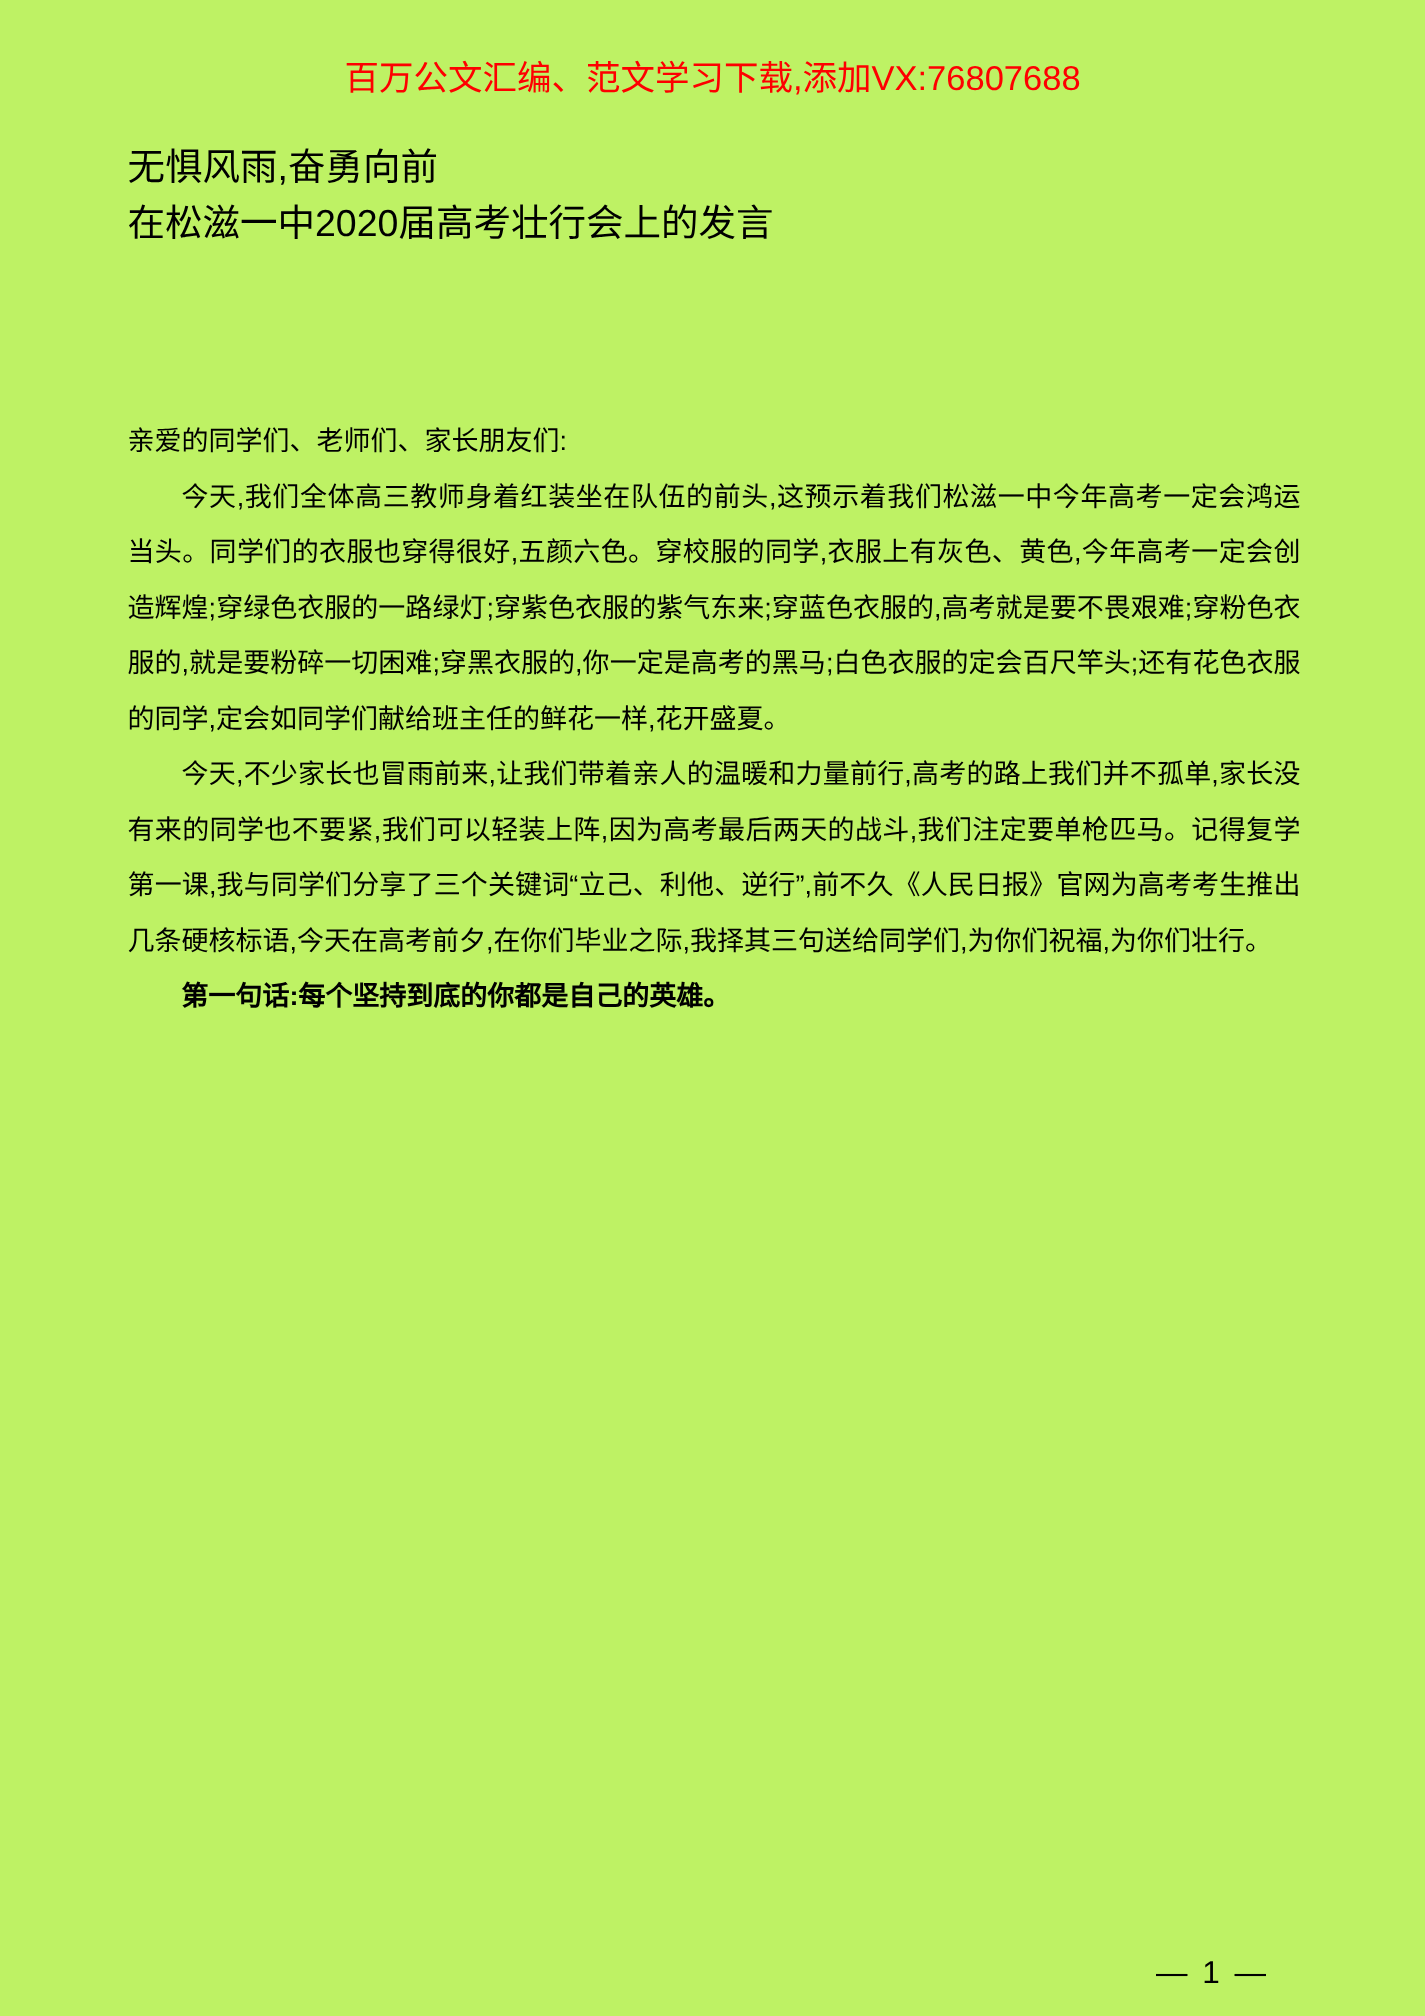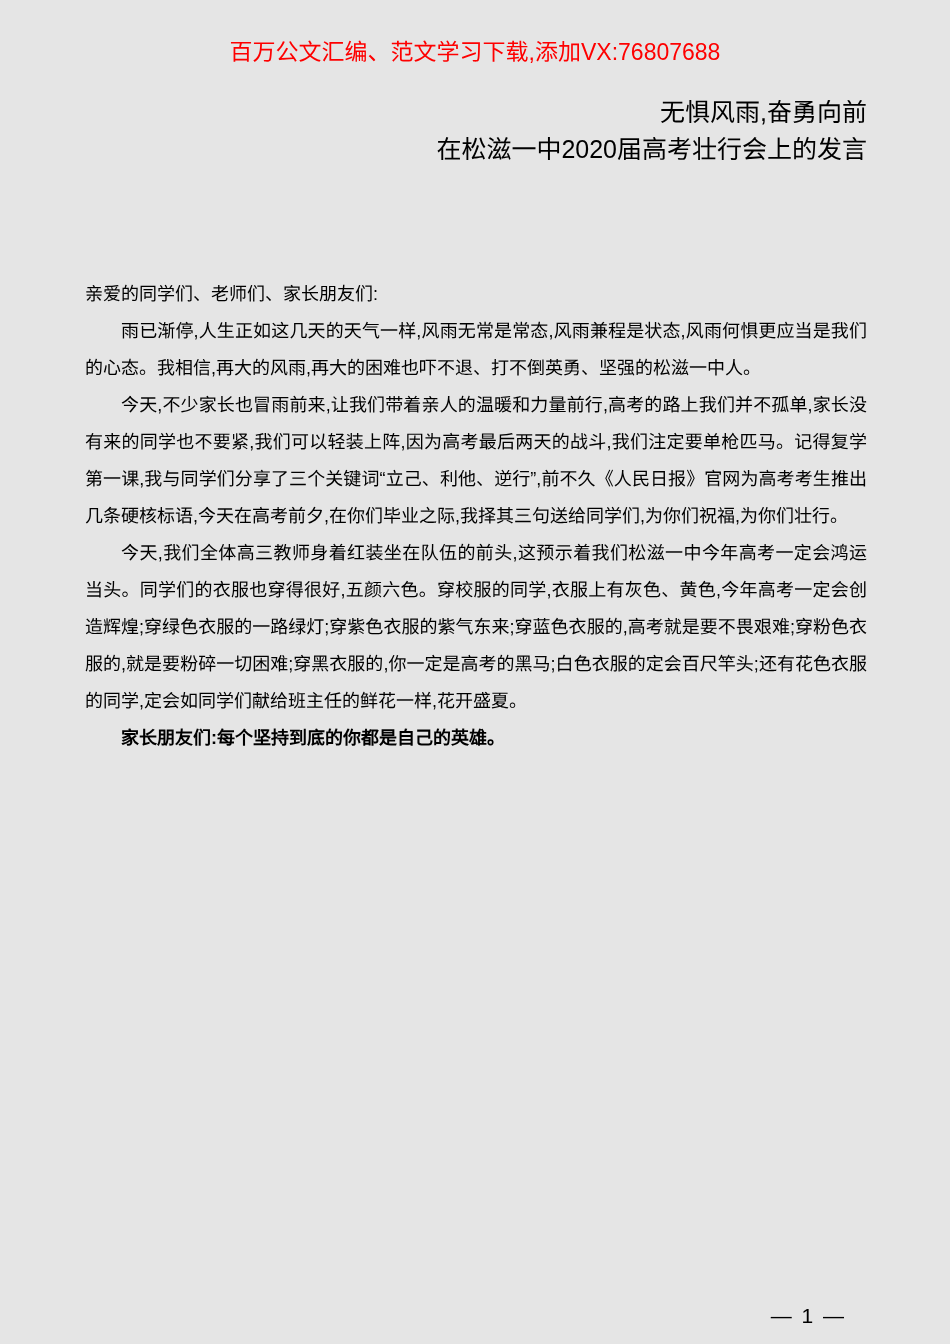--- a/index.html
+++ b/index.html
@@ -4,42 +4,42 @@
 <style>
   * { margin: 0; padding: 0; box-sizing: border-box; }
   html, body { background: #ffffff; }
   body { font-family: "Liberation Sans", "DejaVu Sans", sans-serif; }
 
   .page {
     position: relative;
     width: 950px;
     height: 1344px;
     margin: 0 auto;
-    background: #e5e5e5;
+    background: #bef264;
     color: #000000;
     overflow: hidden;
   }
 
   .watermark {
     position: absolute;
     top: 38px;
     left: 0;
     width: 100%;
     text-align: center;
     font-size: 23px;
     line-height: 28px;
     font-weight: 400;
   }
 
   .title-block {
     position: absolute;
     top: 94px;
     left: 85px;
     width: 782px;
-    text-align: right;
+    text-align: left;
     font-size: 25px;
     line-height: 37px;
     color: #000000;
   }
   .title-line { font-weight: 400; }
 
   .doc-body {
     position: absolute;
     top: 276px;
     left: 85px;
@@ -71,21 +71,20 @@
 
   <div class="watermark" style="color: rgb(254, 0, 0);">百万公文汇编、范文学习下载,添加VX:76807688</div>
 
   <div class="title-block">
     <div class="title-line">无惧风雨,奋勇向前</div>
     <div class="title-line">在松滋一中2020届高考壮行会上的发言</div>
   </div>
 
   <div class="doc-body">
     <p class="no-indent">亲爱的同学们、老师们、家长朋友们:</p>
-    <p>雨已渐停,人生正如这几天的天气一样,风雨无常是常态,风雨兼程是状态,风雨何惧更应当是我们的心态。我相信,再大的风雨,再大的困难也吓不退、打不倒英勇、坚强的松滋一中人。</p>
+    <p>今天,我们全体高三教师身着红装坐在队伍的前头,这预示着我们松滋一中今年高考一定会鸿运当头。同学们的衣服也穿得很好,五颜六色。穿校服的同学,衣服上有灰色、黄色,今年高考一定会创造辉煌;穿绿色衣服的一路绿灯;穿紫色衣服的紫气东来;穿蓝色衣服的,高考就是要不畏艰难;穿粉色衣服的,就是要粉碎一切困难;穿黑衣服的,你一定是高考的黑马;白色衣服的定会百尺竿头;还有花色衣服的同学,定会如同学们献给班主任的鲜花一样,花开盛夏。</p>
     <p>今天,不少家长也冒雨前来,让我们带着亲人的温暖和力量前行,高考的路上我们并不孤单,家长没有来的同学也不要紧,我们可以轻装上阵,因为高考最后两天的战斗,我们注定要单枪匹马。记得复学第一课,我与同学们分享了三个关键词“立己、利他、逆行”,前不久《人民日报》官网为高考考生推出几条硬核标语,今天在高考前夕,在你们毕业之际,我择其三句送给同学们,为你们祝福,为你们壮行。</p>
-    <p>今天,我们全体高三教师身着红装坐在队伍的前头,这预示着我们松滋一中今年高考一定会鸿运当头。同学们的衣服也穿得很好,五颜六色。穿校服的同学,衣服上有灰色、黄色,今年高考一定会创造辉煌;穿绿色衣服的一路绿灯;穿紫色衣服的紫气东来;穿蓝色衣服的,高考就是要不畏艰难;穿粉色衣服的,就是要粉碎一切困难;穿黑衣服的,你一定是高考的黑马;白色衣服的定会百尺竿头;还有花色衣服的同学,定会如同学们献给班主任的鲜花一样,花开盛夏。</p>
-    <p class="emphasis">家长朋友们:每个坚持到底的你都是自己的英雄。</p>
+    <p class="emphasis">第一句话:每个坚持到底的你都是自己的英雄。</p>
   </div>
 
   <div class="page-footer">— 1 —</div>
 
 </div>
 
 </body></html>

